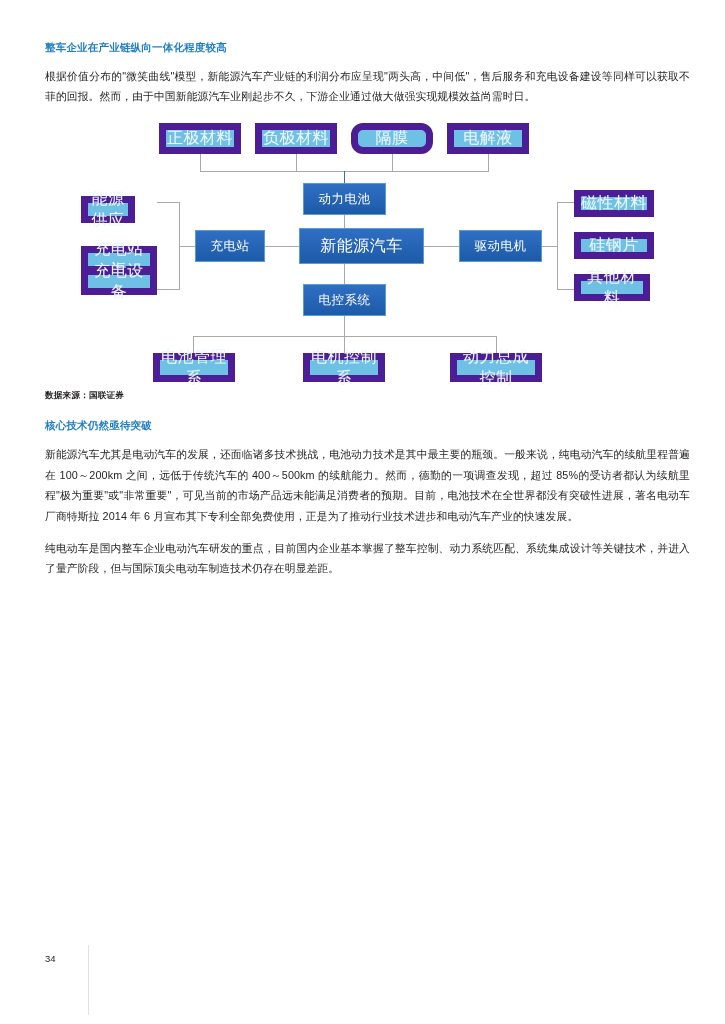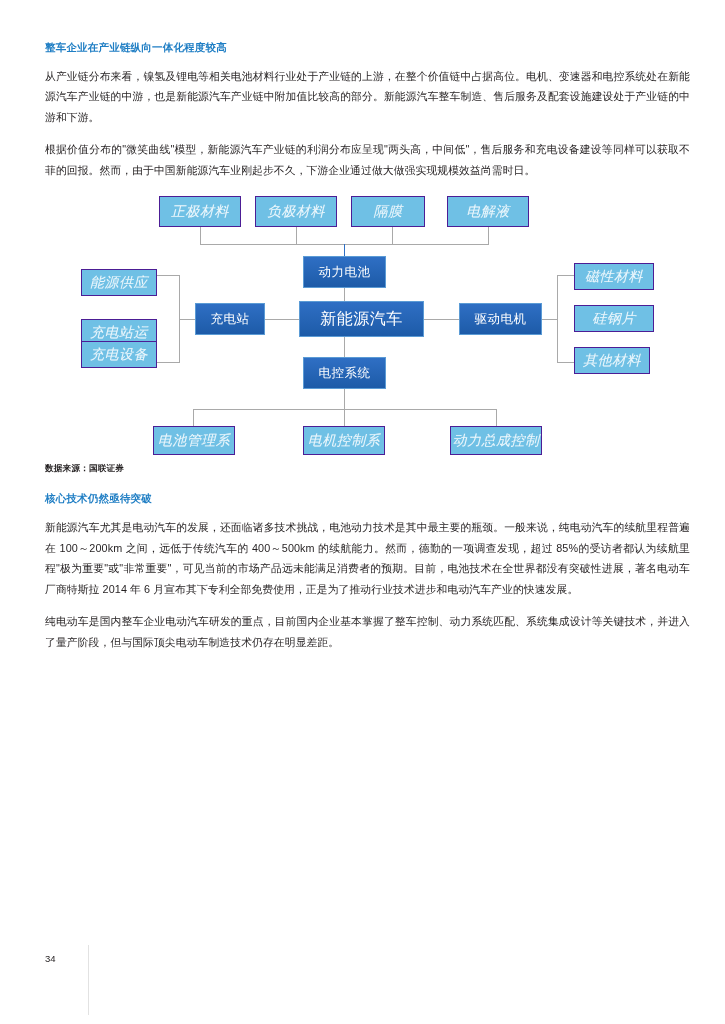--- a/index.html
+++ b/index.html
@@ -72,26 +72,25 @@
     box-sizing: border-box;
     display: flex;
     align-items: center;
     justify-content: center;
     text-align: center;
     letter-spacing: 0.5px;
     z-index: 3;
   }
   .node.light {
     background: #6fc0e5;
-    border: 1px solid #4c1d95;
+    border: 7px solid #4c1d95;
     color: #eaf6fc;
-    font-size: 14px;
+    font-size: 16px;
     font-weight: normal;
     text-shadow: 0 0 1px rgba(255,255,255,0.25);
-    font-style: italic;
   }
   .node.dark {
     background: linear-gradient(180deg, #2f6fc4 0%, #1d5ba8 100%);
     border: 1px solid #5b9bd5;
     color: #ffffff;
     font-size: 12.5px;
     font-weight: normal;
   }
   .node.dark.big {
     font-size: 16px;
@@ -122,42 +121,41 @@
   }
 </style>
 </head>
 <body>
 
 <div class="page">
 
   <div class="content">
 
     <h2 class="section-head">整车企业在产业链纵向一体化程度较高</h2>
-    <p class="body-text">从产业链分布来看，镍氢及锂电等相关电池材料行业处于产业链的上游，在整个价值链中占据高位。电机、变速器和电控系统处在新能源汽车产业链的中游，也是新能源汽车产业链中附加值比较高的部分。新能源汽车整车制造、售后服务及配套设施建设处于产业链的中游和下游。</p>
     <p class="body-text">根据价值分布的"微笑曲线"模型，新能源汽车产业链的利润分布应呈现"两头高，中间低"，售后服务和充电设备建设等同样可以获取不菲的回报。然而，由于中国新能源汽车业刚起步不久，下游企业通过做大做强实现规模效益尚需时日。</p>
 
 
     <div class="diagram">
 
       <div class="node light" style="left:114px; top:5px; width:82px; height:31px;">正极材料</div>
       <div class="node light" style="left:210px; top:5px; width:82px; height:31px;">负极材料</div>
-      <div class="node light" style="left:306px; top:5px; width:74px; height:31px;">隔膜</div>
+      <div class="node light" style="left:306px; top:5px; width:82px; height:31px;border-radius:12px;">隔膜</div>
       <div class="node light" style="left:402px; top:5px; width:82px; height:31px;">电解液</div>
 
       <div class="line v" style="left:155px; top:36px; height:17px;"></div>
       <div class="line v" style="left:251px; top:36px; height:17px;"></div>
       <div class="line v" style="left:347px; top:36px; height:17px;"></div>
       <div class="line v" style="left:443px; top:36px; height:17px;"></div>
       <div class="line h" style="left:155px; top:53px; width:289px;"></div>
       <div class="line v blue" style="left:299px; top:53px; height:12px;"></div>
 
       <div class="node dark" style="left:258px; top:65px; width:83px; height:32px;">动力电池</div>
       <div class="line v" style="left:299px; top:97px; height:24px;"></div>
 
-      <div class="node light" style="left:36px; top:78px; width:76px; height:27px;">能源供应</div>
+      <div class="node light" style="left:36px; top:78px; width:54px; height:27px;">能源供应</div>
       <div class="node light" style="left:36px; top:128px; width:76px; height:27px;">充电站运</div>
       <div class="node light" style="left:36px; top:150px; width:76px; height:27px;">充电设备</div>
 
       <div class="line h" style="left:112px; top:84px; width:22px;"></div>
       <div class="line h" style="left:112px; top:171px; width:22px;"></div>
       <div class="line v" style="left:134px; top:84px; height:88px;"></div>
       <div class="line h" style="left:134px; top:128px; width:24px;"></div>
 
       <div class="node dark" style="left:150px; top:112px; width:70px; height:32px;">充电站</div>
       <div class="line h" style="left:220px; top:128px; width:40px;"></div>

